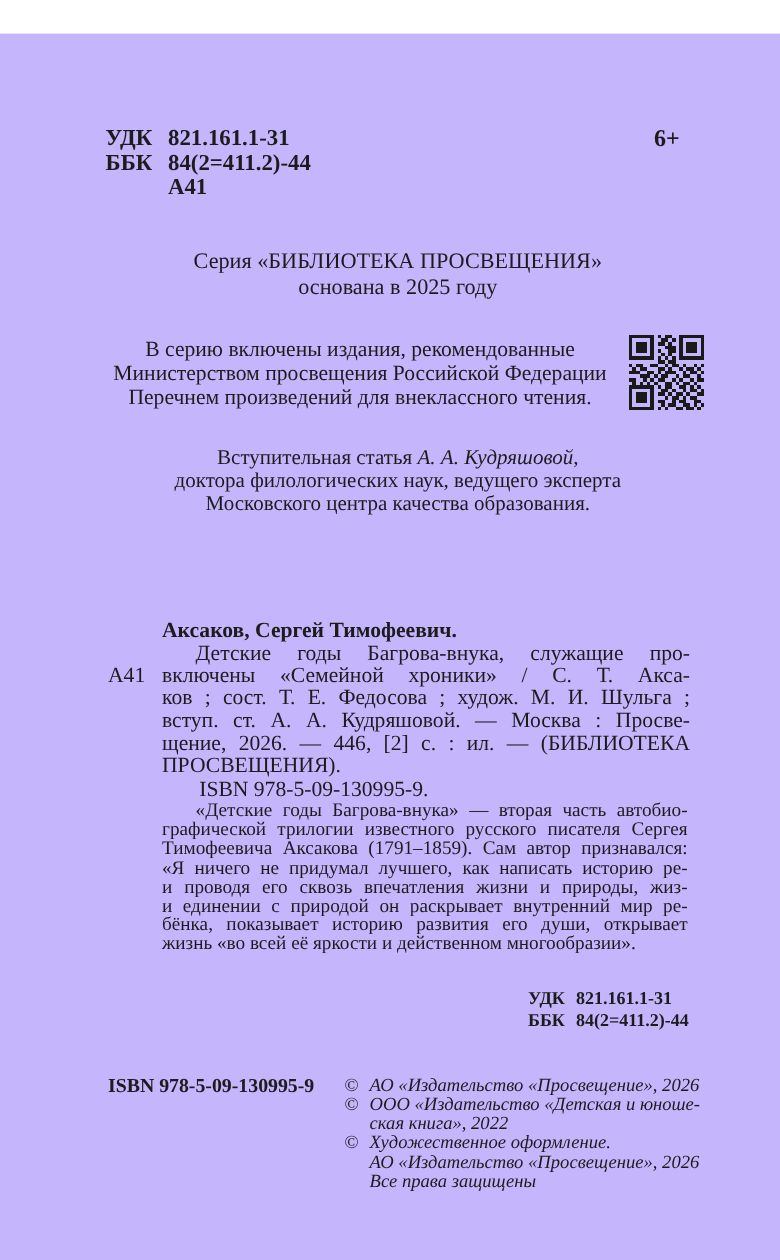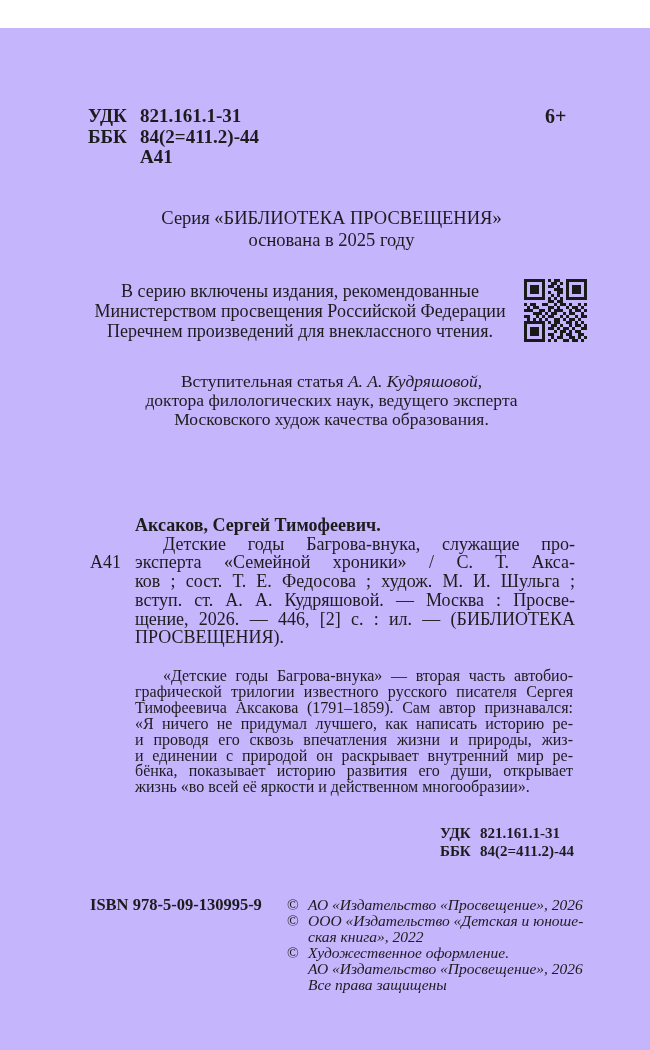--- a/index.html
+++ b/index.html
@@ -329,33 +329,34 @@
         <rect x="14" y="20" width="1" height="1"></rect>
         <rect x="16" y="20" width="1" height="1"></rect>
         <rect x="17" y="20" width="1" height="1"></rect>
         <rect x="19" y="20" width="1" height="1"></rect>
       </svg>
   </div>
 
   <div class="intro">
     <div><span>Вступительная статья </span><em>А. А. Кудряшовой</em><span>,</span></div>
     <div>доктора филологических наук, ведущего эксперта</div>
-    <div>Московского худож качества образования.</div>
+    <div>Московского центра качества образования.</div>
   </div>
 
   <div class="biblio">
     <div class="author">Аксаков, Сергей Тимофеевич.</div>
     <div class="hang">
       <span class="code">А41</span>
       <div class="bline first">Детские годы Багрова-внука, служащие про-</div>
-      <div class="bline">эксперта «Семейной хроники» / С. Т. Акса-</div>
+      <div class="bline">включены «Семейной хроники» / С. Т. Акса-</div>
       <div class="bline">ков ; сост. Т. Е. Федосова ; худож. М. И. Шульга ;</div>
       <div class="bline">вступ. ст. А. А. Кудряшовой. — Москва : Просве-</div>
       <div class="bline">щение, 2026. — 446, [2] с. : ил. — (БИБЛИОТЕКА</div>
       <div class="bline last">ПРОСВЕЩЕНИЯ).</div>
+      <div class="isbn">ISBN 978-5-09-130995-9.</div>
     </div>
   </div>
 
   <div class="annotation">
     <div class="aline first">«Детские годы Багрова-внука» — вторая часть автобио-</div>
     <div class="aline">графической трилогии известного русского писателя Сергея</div>
     <div class="aline">Тимофеевича Аксакова (1791–1859). Сам автор признавался:</div>
     <div class="aline">«Я ничего не придумал лучшего, как написать историю ре-</div>
     <div class="aline">и проводя его сквозь впечатления жизни и природы, жиз-</div>
     <div class="aline">и единении с природой он раскрывает внутренний мир ре-</div>

